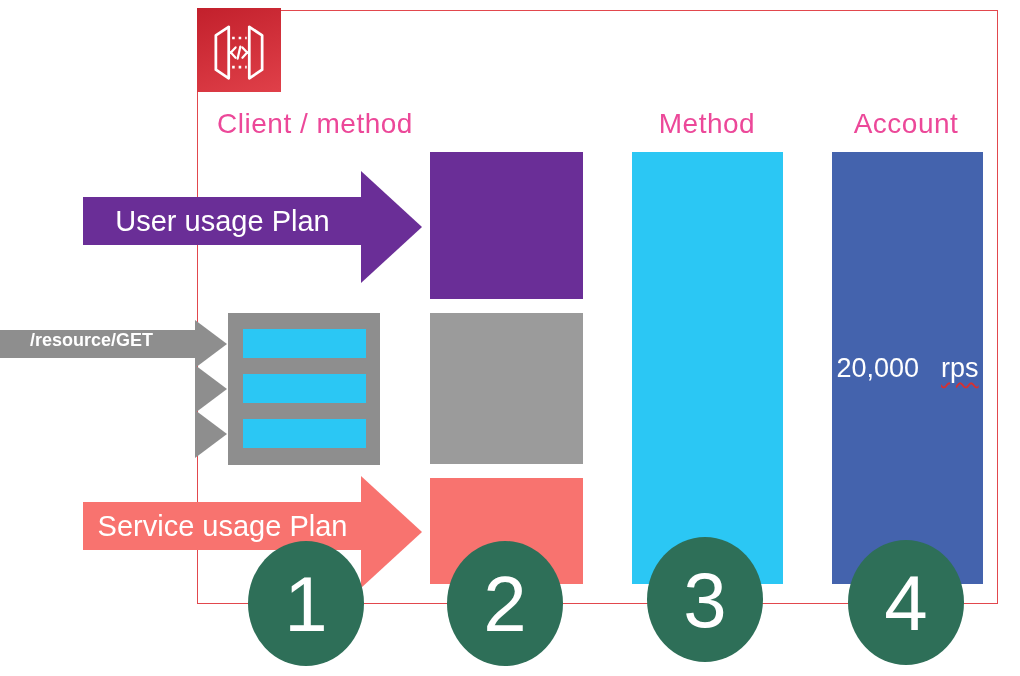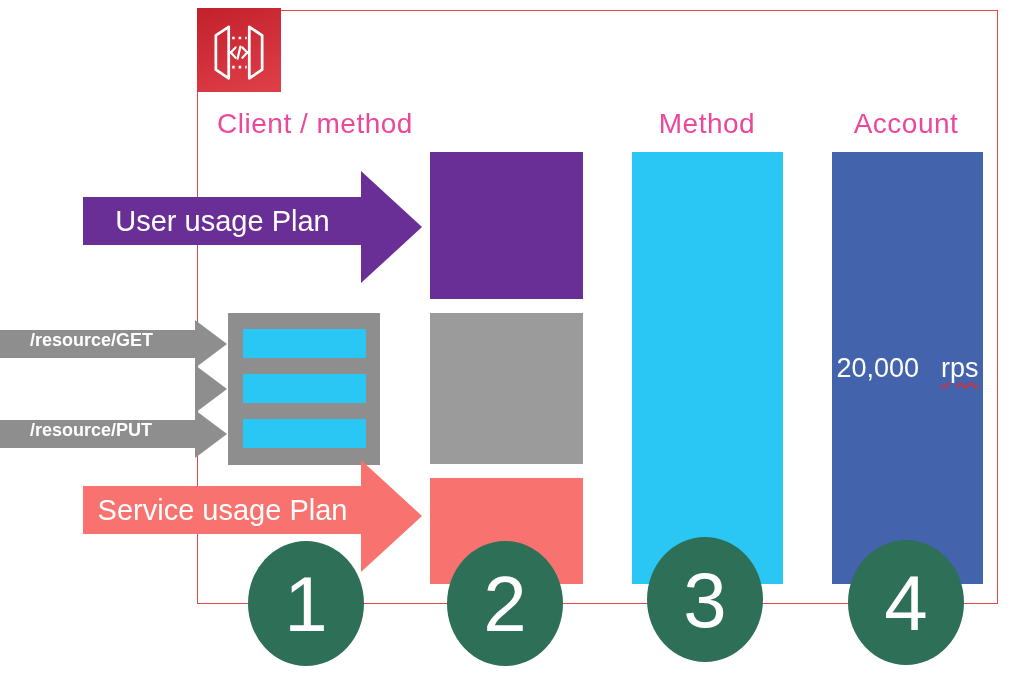--- a/index.html
+++ b/index.html
@@ -54,21 +54,21 @@
     position:absolute;left:0;top:26px;width:279px;height:48px;
     display:flex;align-items:center;justify-content:center;
   }
   .plan-arrow .head{
     position:absolute;left:278px;top:0;width:0;height:0;
     border-top:56px solid transparent;border-bottom:56px solid transparent;
   }
   .user-arrow{top:171px;}
   .user-arrow .body{background:#6a2e97;}
   .user-arrow .head{border-left:61px solid #6a2e97;}
-  .service-arrow{top:460px;}
+  .service-arrow{top:476px;}
   .service-arrow .body{background:#f8736f;}
   .service-arrow .head{border-left:61px solid #f8736f;}
   .plan-label{color:#fff;font-size:29px;font-weight:400;white-space:nowrap;}
   
   .res-arrow{position:absolute;left:0;width:228px;height:48px;z-index:3;}
   .res1{top:320px;} .res2{top:365px;} .res3{top:410px;}
   .res-arrow .rbody{
     position:absolute;left:0;top:10px;width:196px;height:28px;background:#8e8e8e;
     display:flex;
   }
@@ -144,23 +144,20 @@
   <div class="res-arrow res1">
     <div class="rbody">
       <span class="res-label">/resource/GET</span>
     </div>
     <div class="rhead"></div>
   </div>
   <div class="res-arrow res2">
     <div class="rhead"></div>
   </div>
   <div class="res-arrow res3">
-    <div class="rbody">
-      <span class="res-label">/resource/PUT</span>
-    </div>
     <div class="rhead"></div>
   </div>
 
   <div class="plan-arrow service-arrow">
     <div class="body">
       <span class="plan-label">Service usage Plan</span>
     </div>
     <div class="head"></div>
   </div>
 

